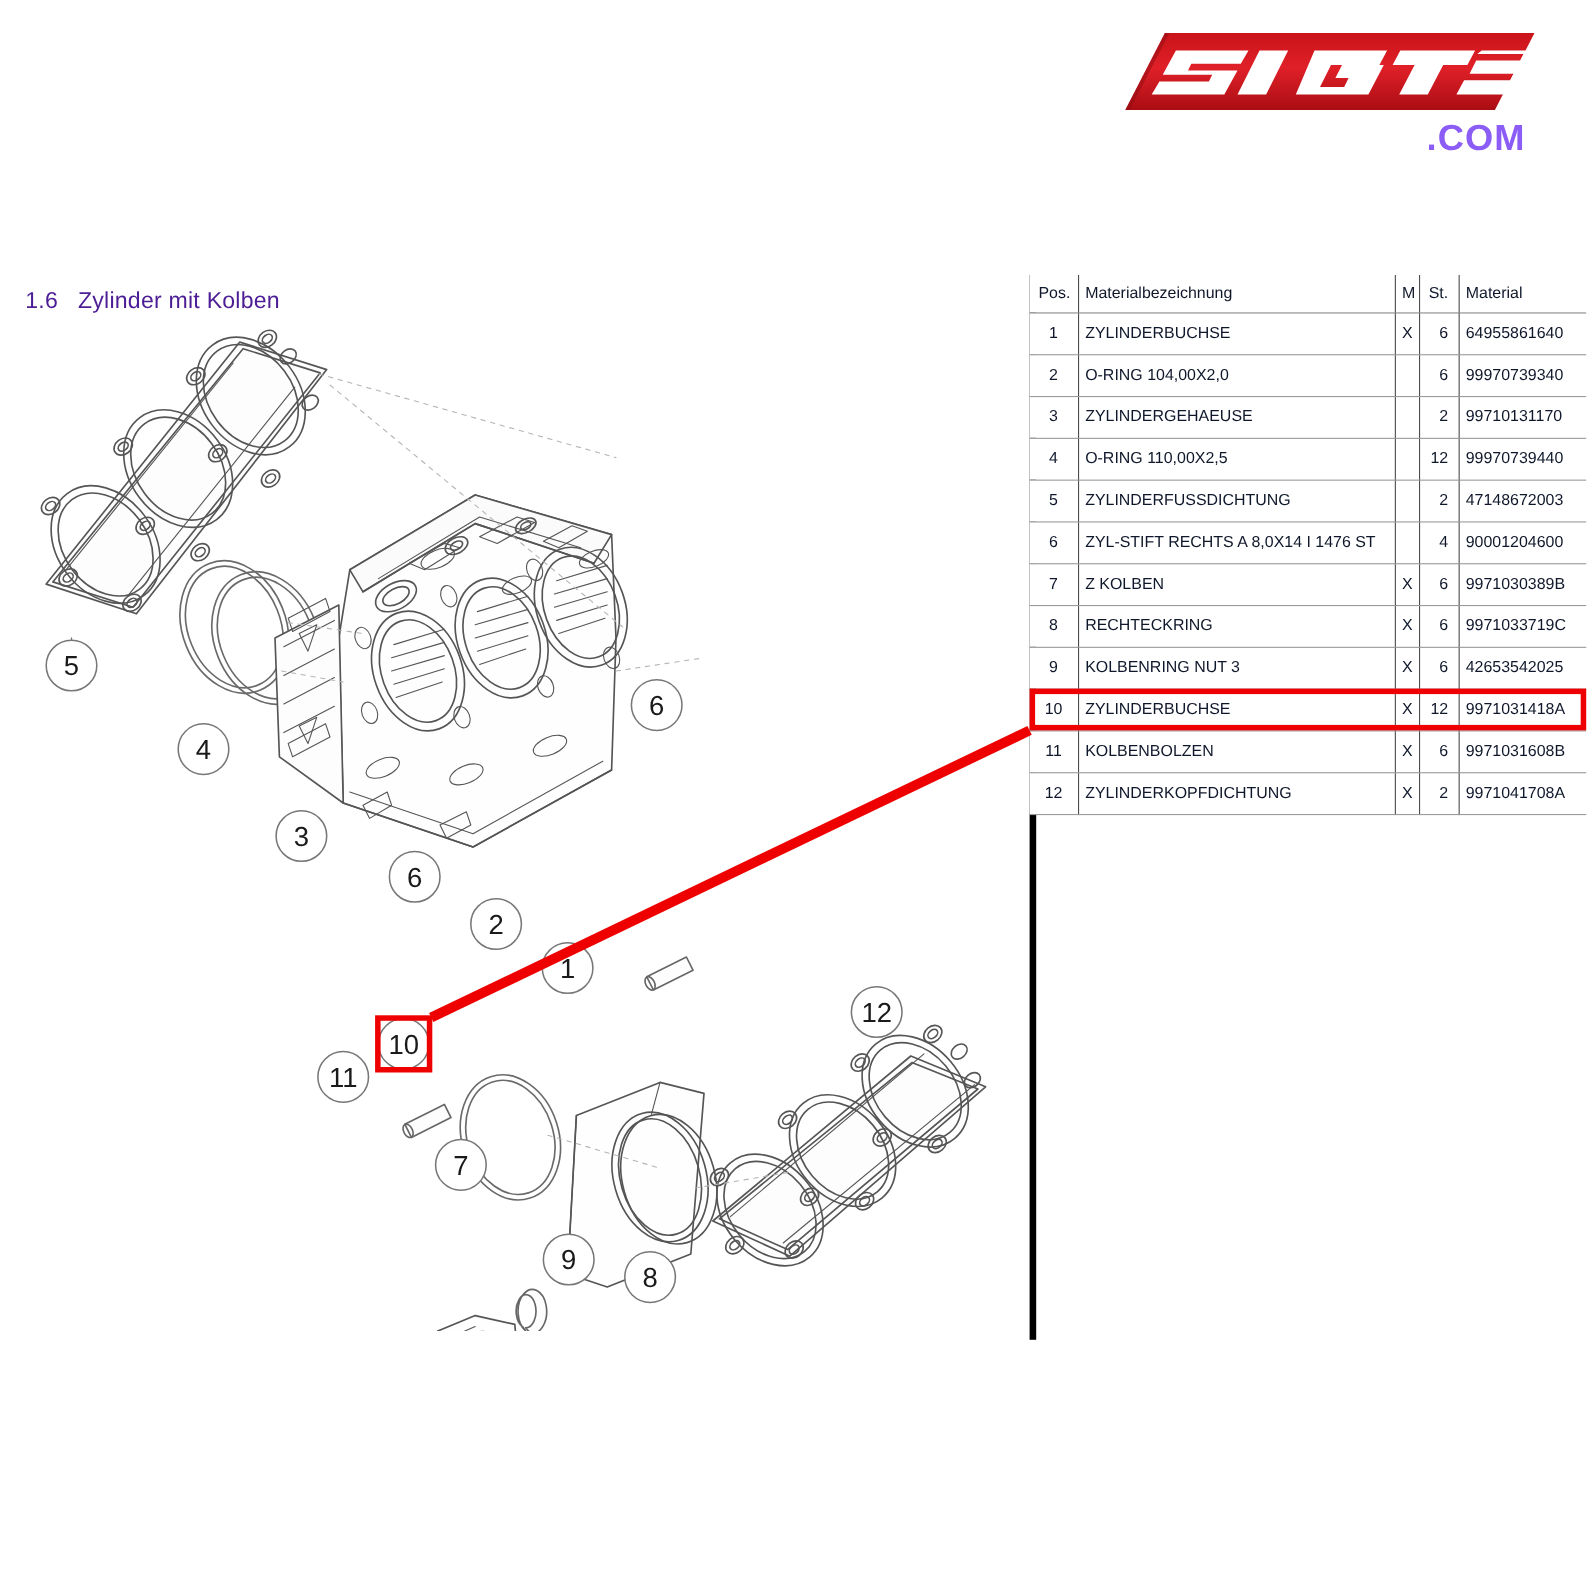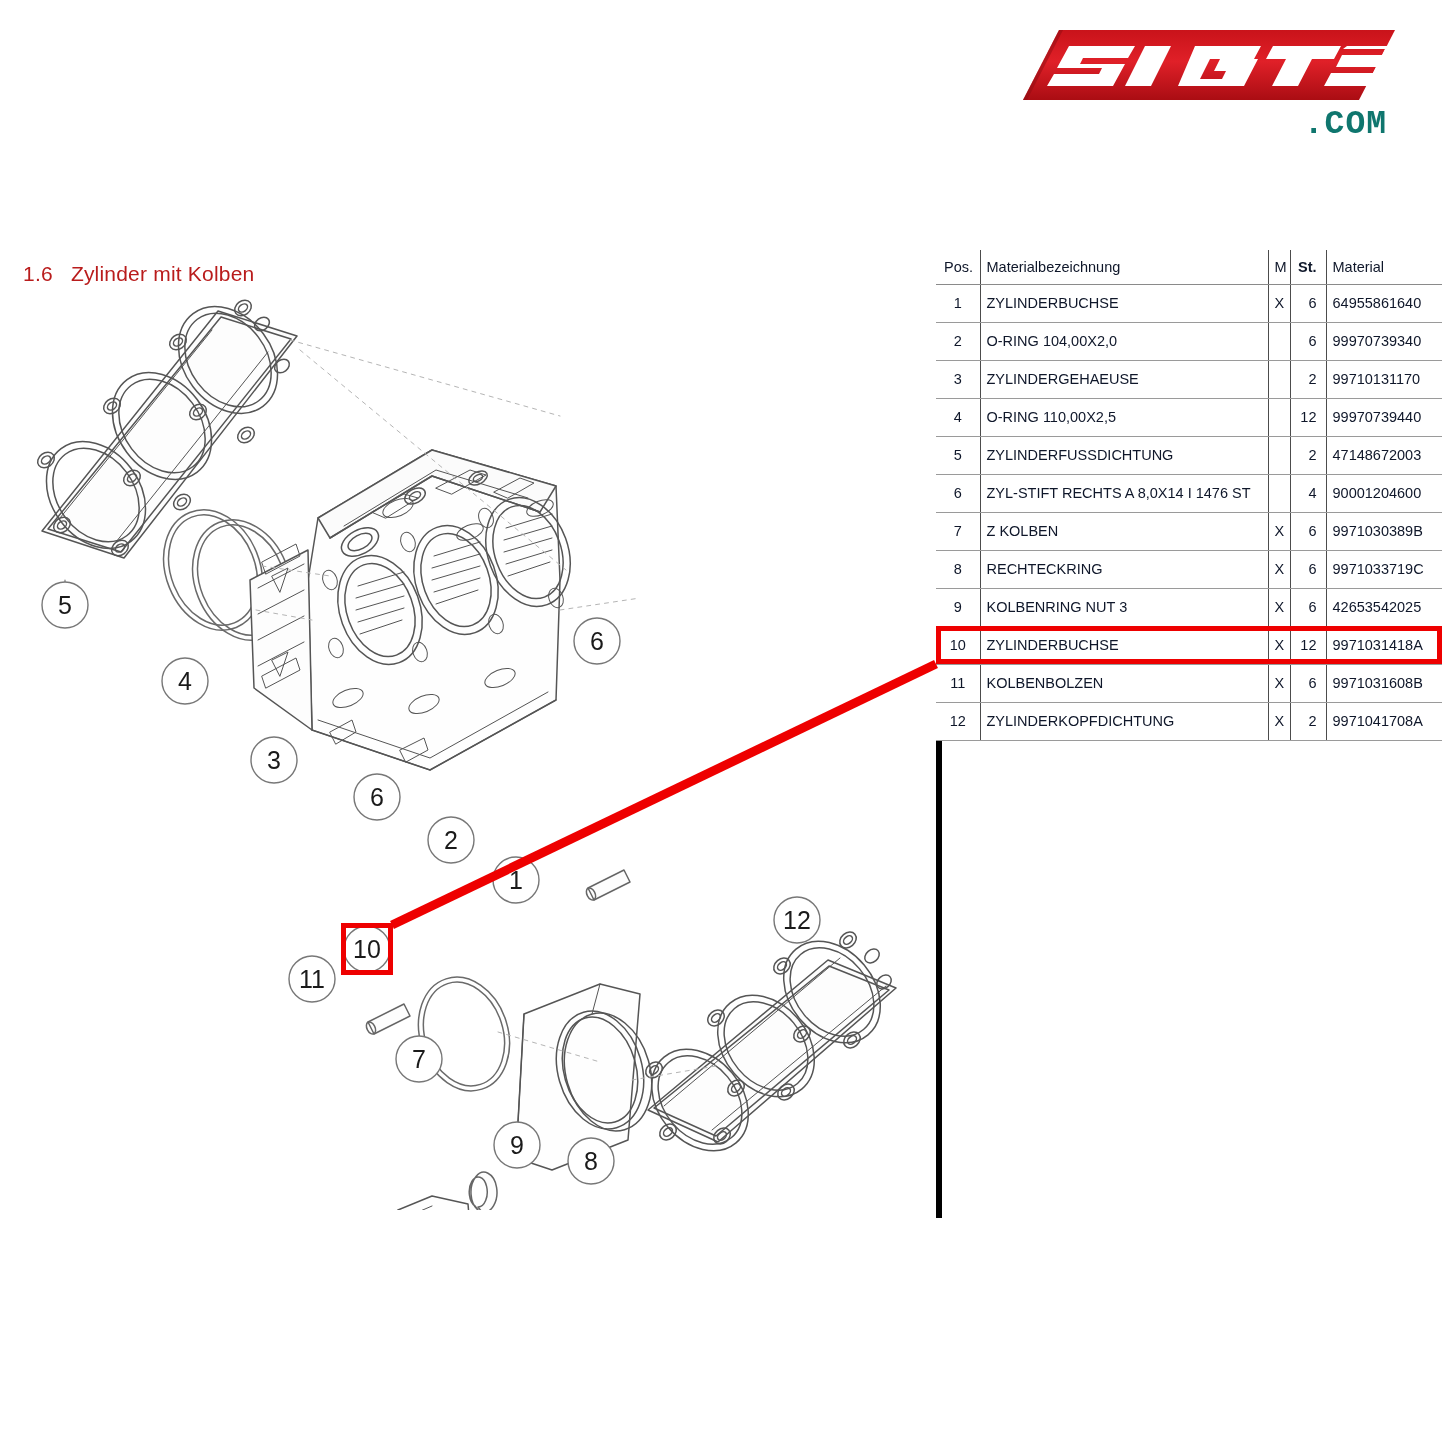--- a/index.html
+++ b/index.html
@@ -33,35 +33,35 @@
   }
   #logo-mark {
     position: absolute;
     left: 0; top: 0;
     width: 400px; height: 95px;
   }
   #logo-dotcom {
     position: absolute;
     right: 8px;
     top: 90px;
-    font-family: Liberation Mono, monospace;
+    font-family: Liberation Sans, sans-serif;
     font-size: 33px;
     font-weight: bold;
-    color: #0f766e;
+    color: #8b5cf6;
     letter-spacing: 1px;
     line-height: 1;
   }
 
   
   #drawing-title {
     position: absolute;
     left: 23px;
     top: 262px;
     font-size: 21px;
-    color: #b91c1c;
+    color: #4c1d95;
     white-space: pre;
     letter-spacing: 0.2px;
   }
 
   
   #drawing {
     position: absolute;
     left: 0px;
     top: 280px;
     width: 930px;
@@ -98,21 +98,21 @@
     height: 34px;
   }
   table.parts td:last-child,
   table.parts th:last-child { border-right: none; }
   .c-pos   { width: 44px;  text-align: center !important; }
   .c-desc  { width: 288px; }
   .c-m     { width: 22px;  text-align: center !important; }
   .c-st    { width: 36px;  text-align: right !important; padding-right: 9px !important; }
   .c-mat   { width: 116px; }
   tr.hdr .c-pos  { text-align: left !important; padding-left: 8px !important; }
-  tr.hdr .c-st   { text-align: center; padding-left: 5px !important; font-weight: bold; }
+  tr.hdr .c-st   { text-align: center; padding-left: 5px !important; }
 
   
   #table-spine {
     position: absolute;
     left: 936px;
     top: 250px;
     width: 6px;
     height: 968px;
     background: #000000;
   }

